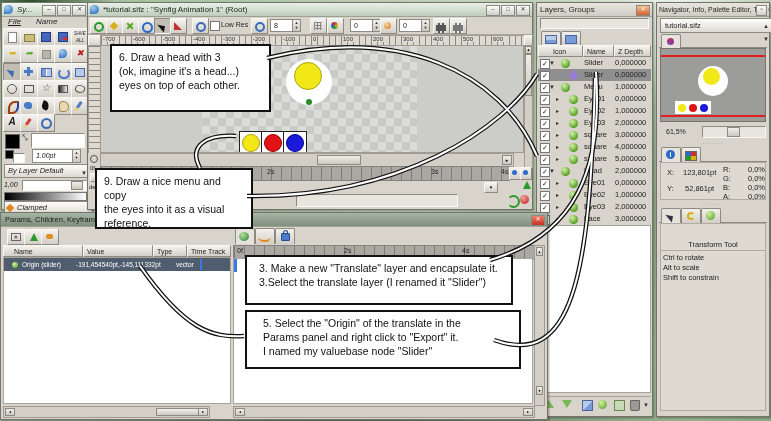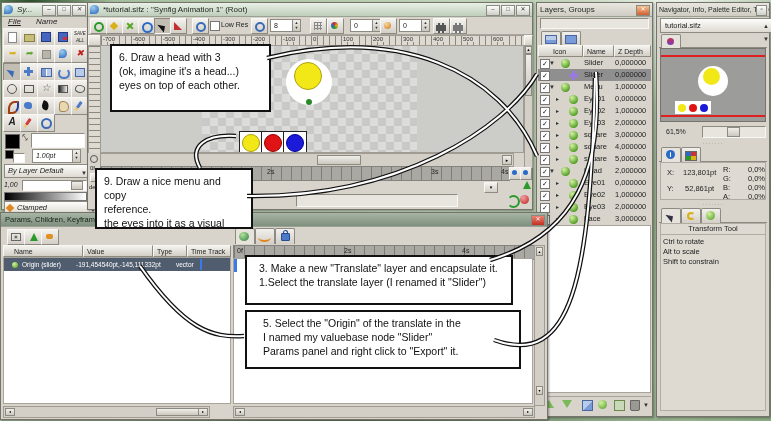--- a/index.html
+++ b/index.html
@@ -517,21 +517,21 @@
           <div style="margin:3px 6px;width:0;height:0;border-left:5px solid #334;border-bottom:4px solid transparent;border-top:6px solid transparent;transform:rotate(-40deg);"></div>
         </div>
       <div class="tab" style="position:absolute;left:22px;top:1px;height:14px;">
           <div style="margin:3px 5px;width:8px;height:8px;border-radius:50%;border:2px solid #d8b018;border-right-color:transparent;box-sizing:border-box;"></div>
         </div>
       <div class="tab" style="position:absolute;left:42px;top:1px;height:14px;">
           <div style="margin:2px 4px;width:9px;height:9px;border-radius:50%;background:radial-gradient(circle at 35% 30%,#d2f2a2,#4f9b20);"></div>
         </div>
     </div>
     <div style="position:absolute;left:3px;top:220px;width:106px;height:188px;background:#dedad2;border:1px solid #b0aca4;box-sizing:border-box;font-size:7.5px;color:#222;">
-      <div style="text-align:center;margin-top:0;border-bottom:1px solid #b0aca4;padding-bottom:1px;">Transform Tool</div>
+      <div style="text-align:center;margin-top:16px;border-bottom:1px solid #b0aca4;padding-bottom:1px;">Transform Tool</div>
       <div id="tool-hints" style="padding:2px 0 0 2px;line-height:1.35;">
           <div>Ctrl to rotate</div>
           <div>Alt to scale</div>
           <div>Shift to constrain</div>
         </div>
     </div>
   </div>
 
   <div class="win" style="left:0;top:212px;width:546px;height:206px;">
     <div class="tbar" style="background:linear-gradient(rgba(150,170,150,.75),rgba(90,115,95,.7));color:#142014;font-size:7.5px;">
@@ -605,31 +605,31 @@
     </div>
   </div>
 
   <div class="callout" style="left:110px;top:44px;width:143px;height:54px;">
       <div>6. Draw a head with 3</div>
       <div>(ok, imagine it's a head...)</div>
       <div>eyes on top of each other.</div>
     </div>
   <div class="callout" style="left:95px;top:168px;width:140px;height:47px;">
       <div>9. Draw a nice menu and copy</div>
+      <div>the eyes into it as a visual</div>
       <div>reference.</div>
-      <div>the eyes into it as a visual</div>
     </div>
   <div class="callout" style="left:245px;top:255px;width:245px;height:36px;padding-left:12px;">
       <div>3. Make a new "Translate" layer and encapsulate it.</div>
-      <div>1.Select the translate layer (I renamed it "Slider")</div>
+      <div>3.Select the translate layer (I renamed it "Slider")</div>
     </div>
   <div class="callout" style="left:245px;top:310px;width:249px;height:45px;padding-left:16px;">
       <div>5. Select the "Origin" of the translate in the</div>
+      <div>Params panel and right click to "Export" it.</div>
       <div>I named my valuebase node "Slider"</div>
-      <div>Params panel and right click to "Export" it.</div>
     </div>
 
   <svg class="overlay" width="771" height="421" viewBox="0 0 771 421">
     <g fill="none" stroke="#111" stroke-width="4.5">
       <path d="M 267 58 C 400 26 500 70 537 156"></path>
       <path d="M 247 196 C 400 198 505 128 537 74"></path>
       <path d="M 490 260 C 575 235 603 170 596 72"></path>
       <path d="M 494 340 C 572 368 590 280 595 78"></path>
       <path d="M 140 266 C 185 330 212 338 244 336"></path>
       <path d="M 200 168 C 188 146 206 134 236 136"></path>

